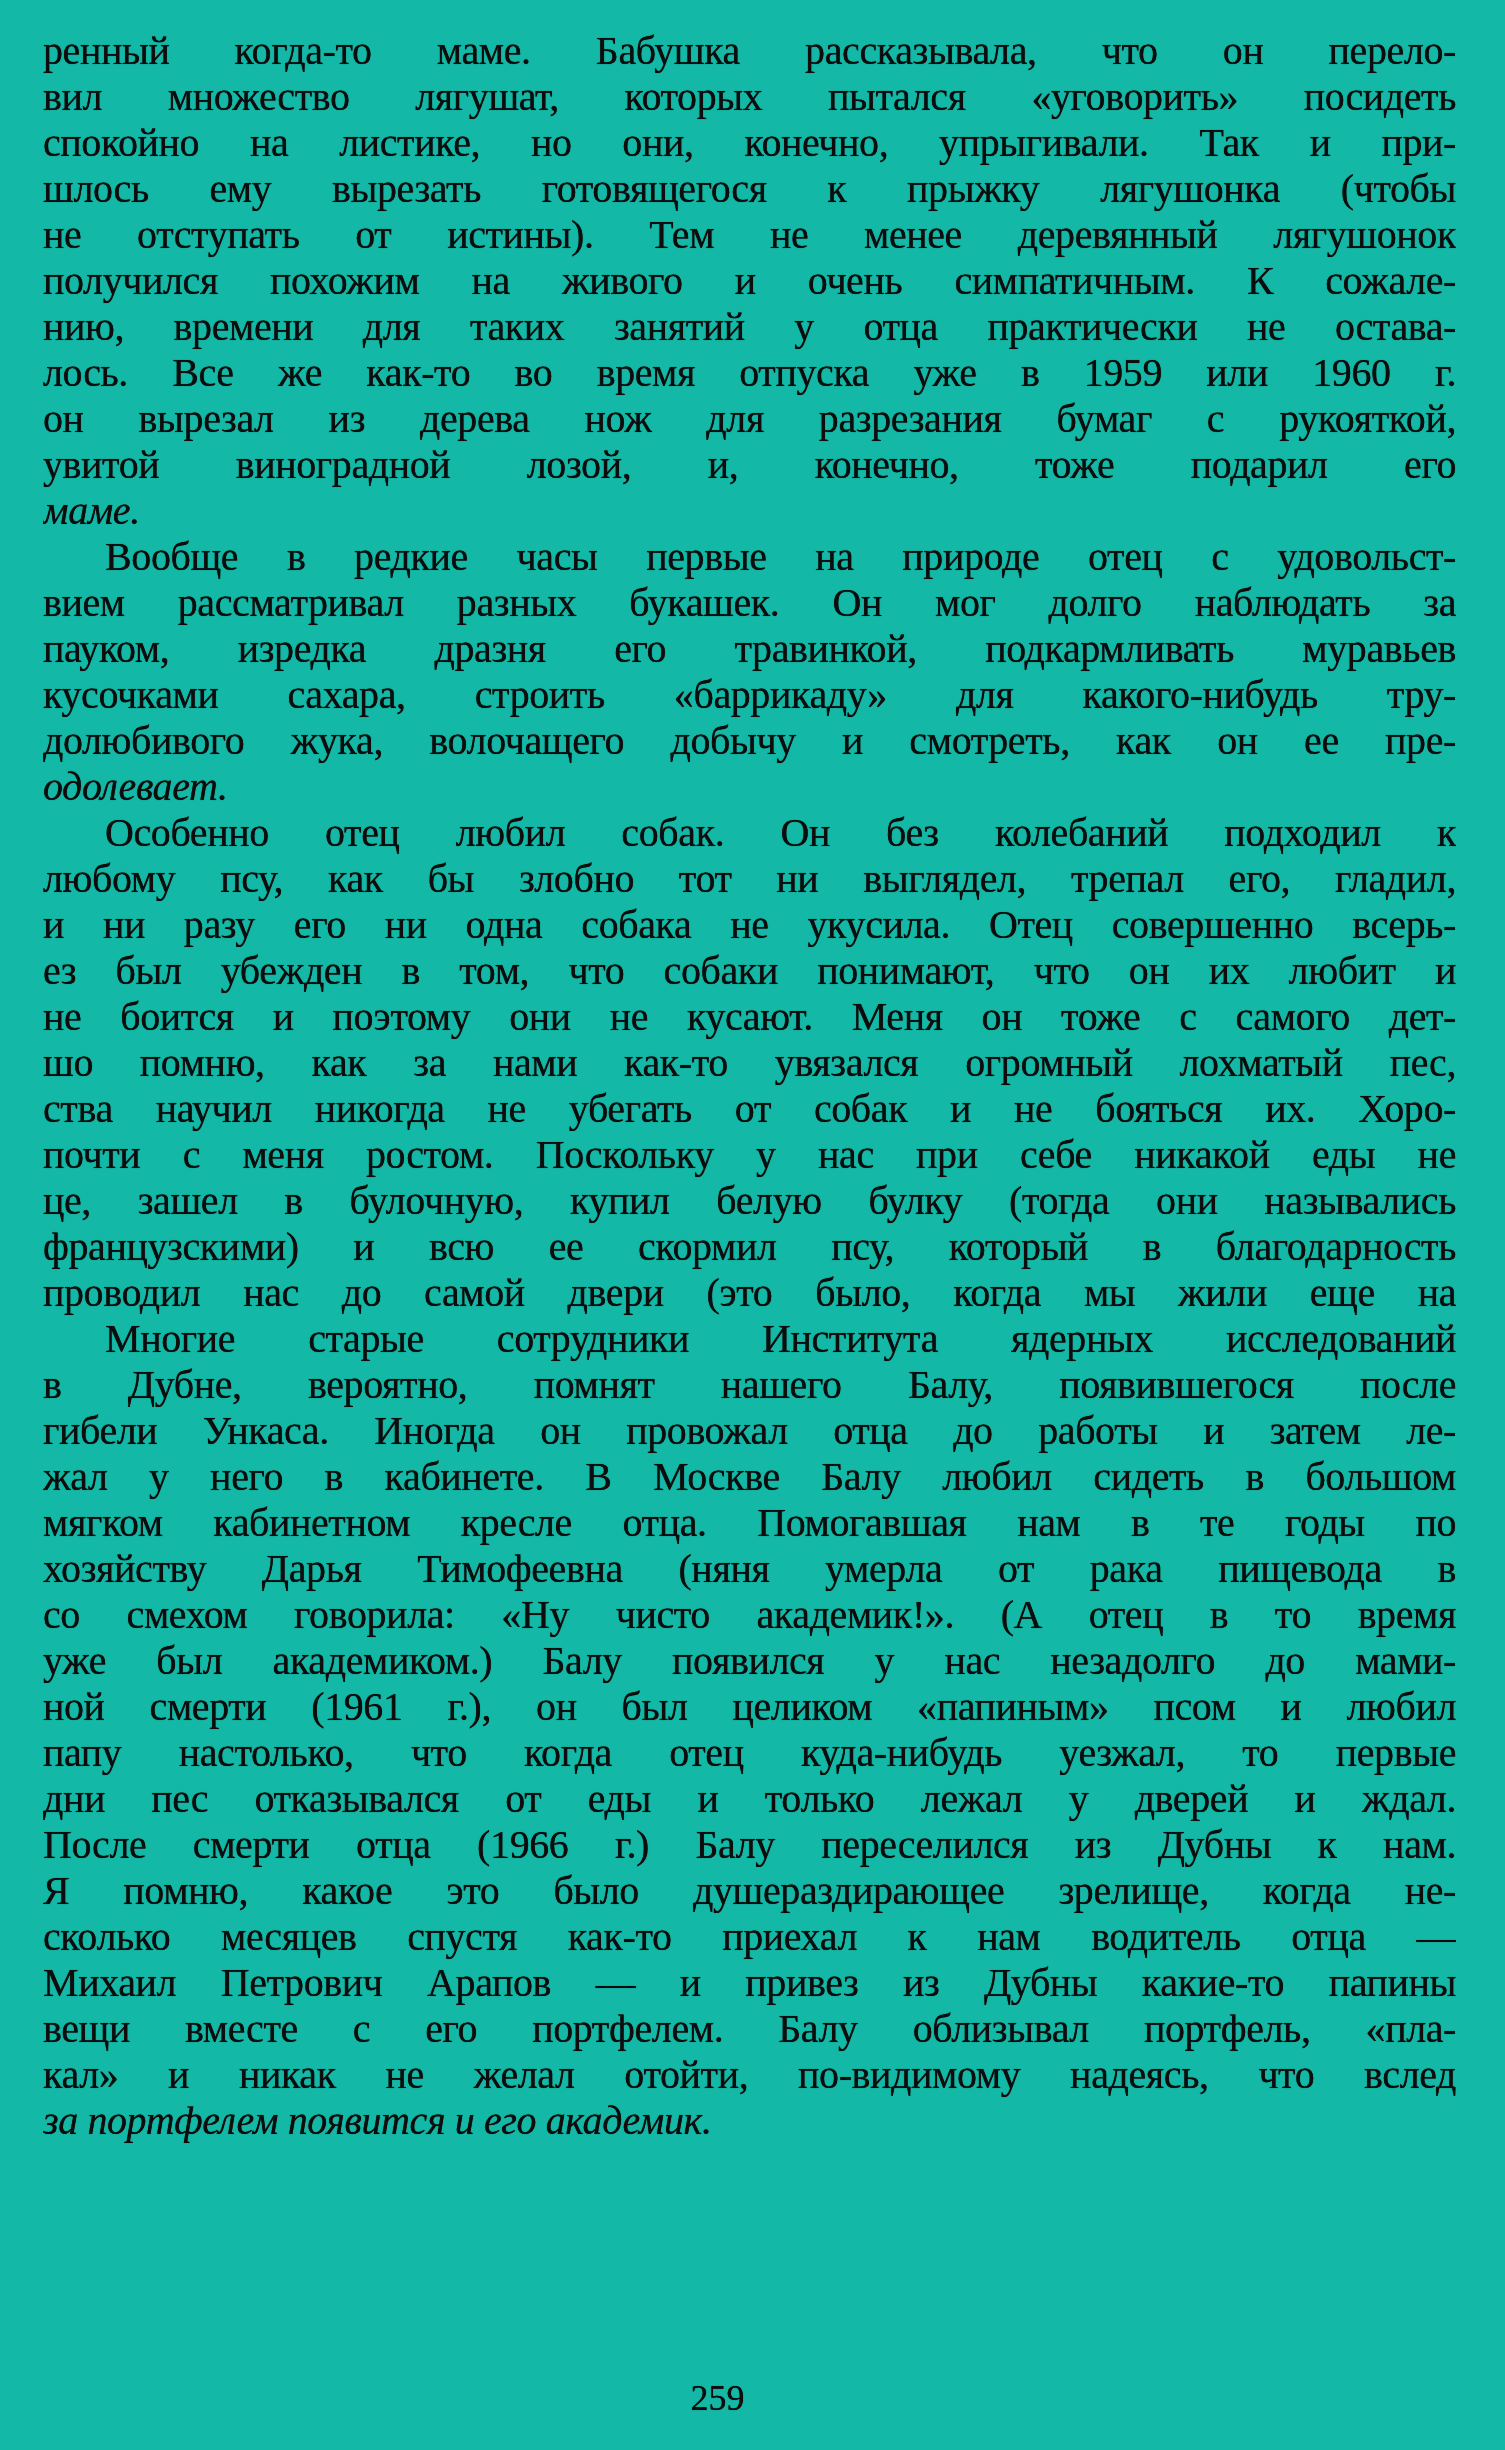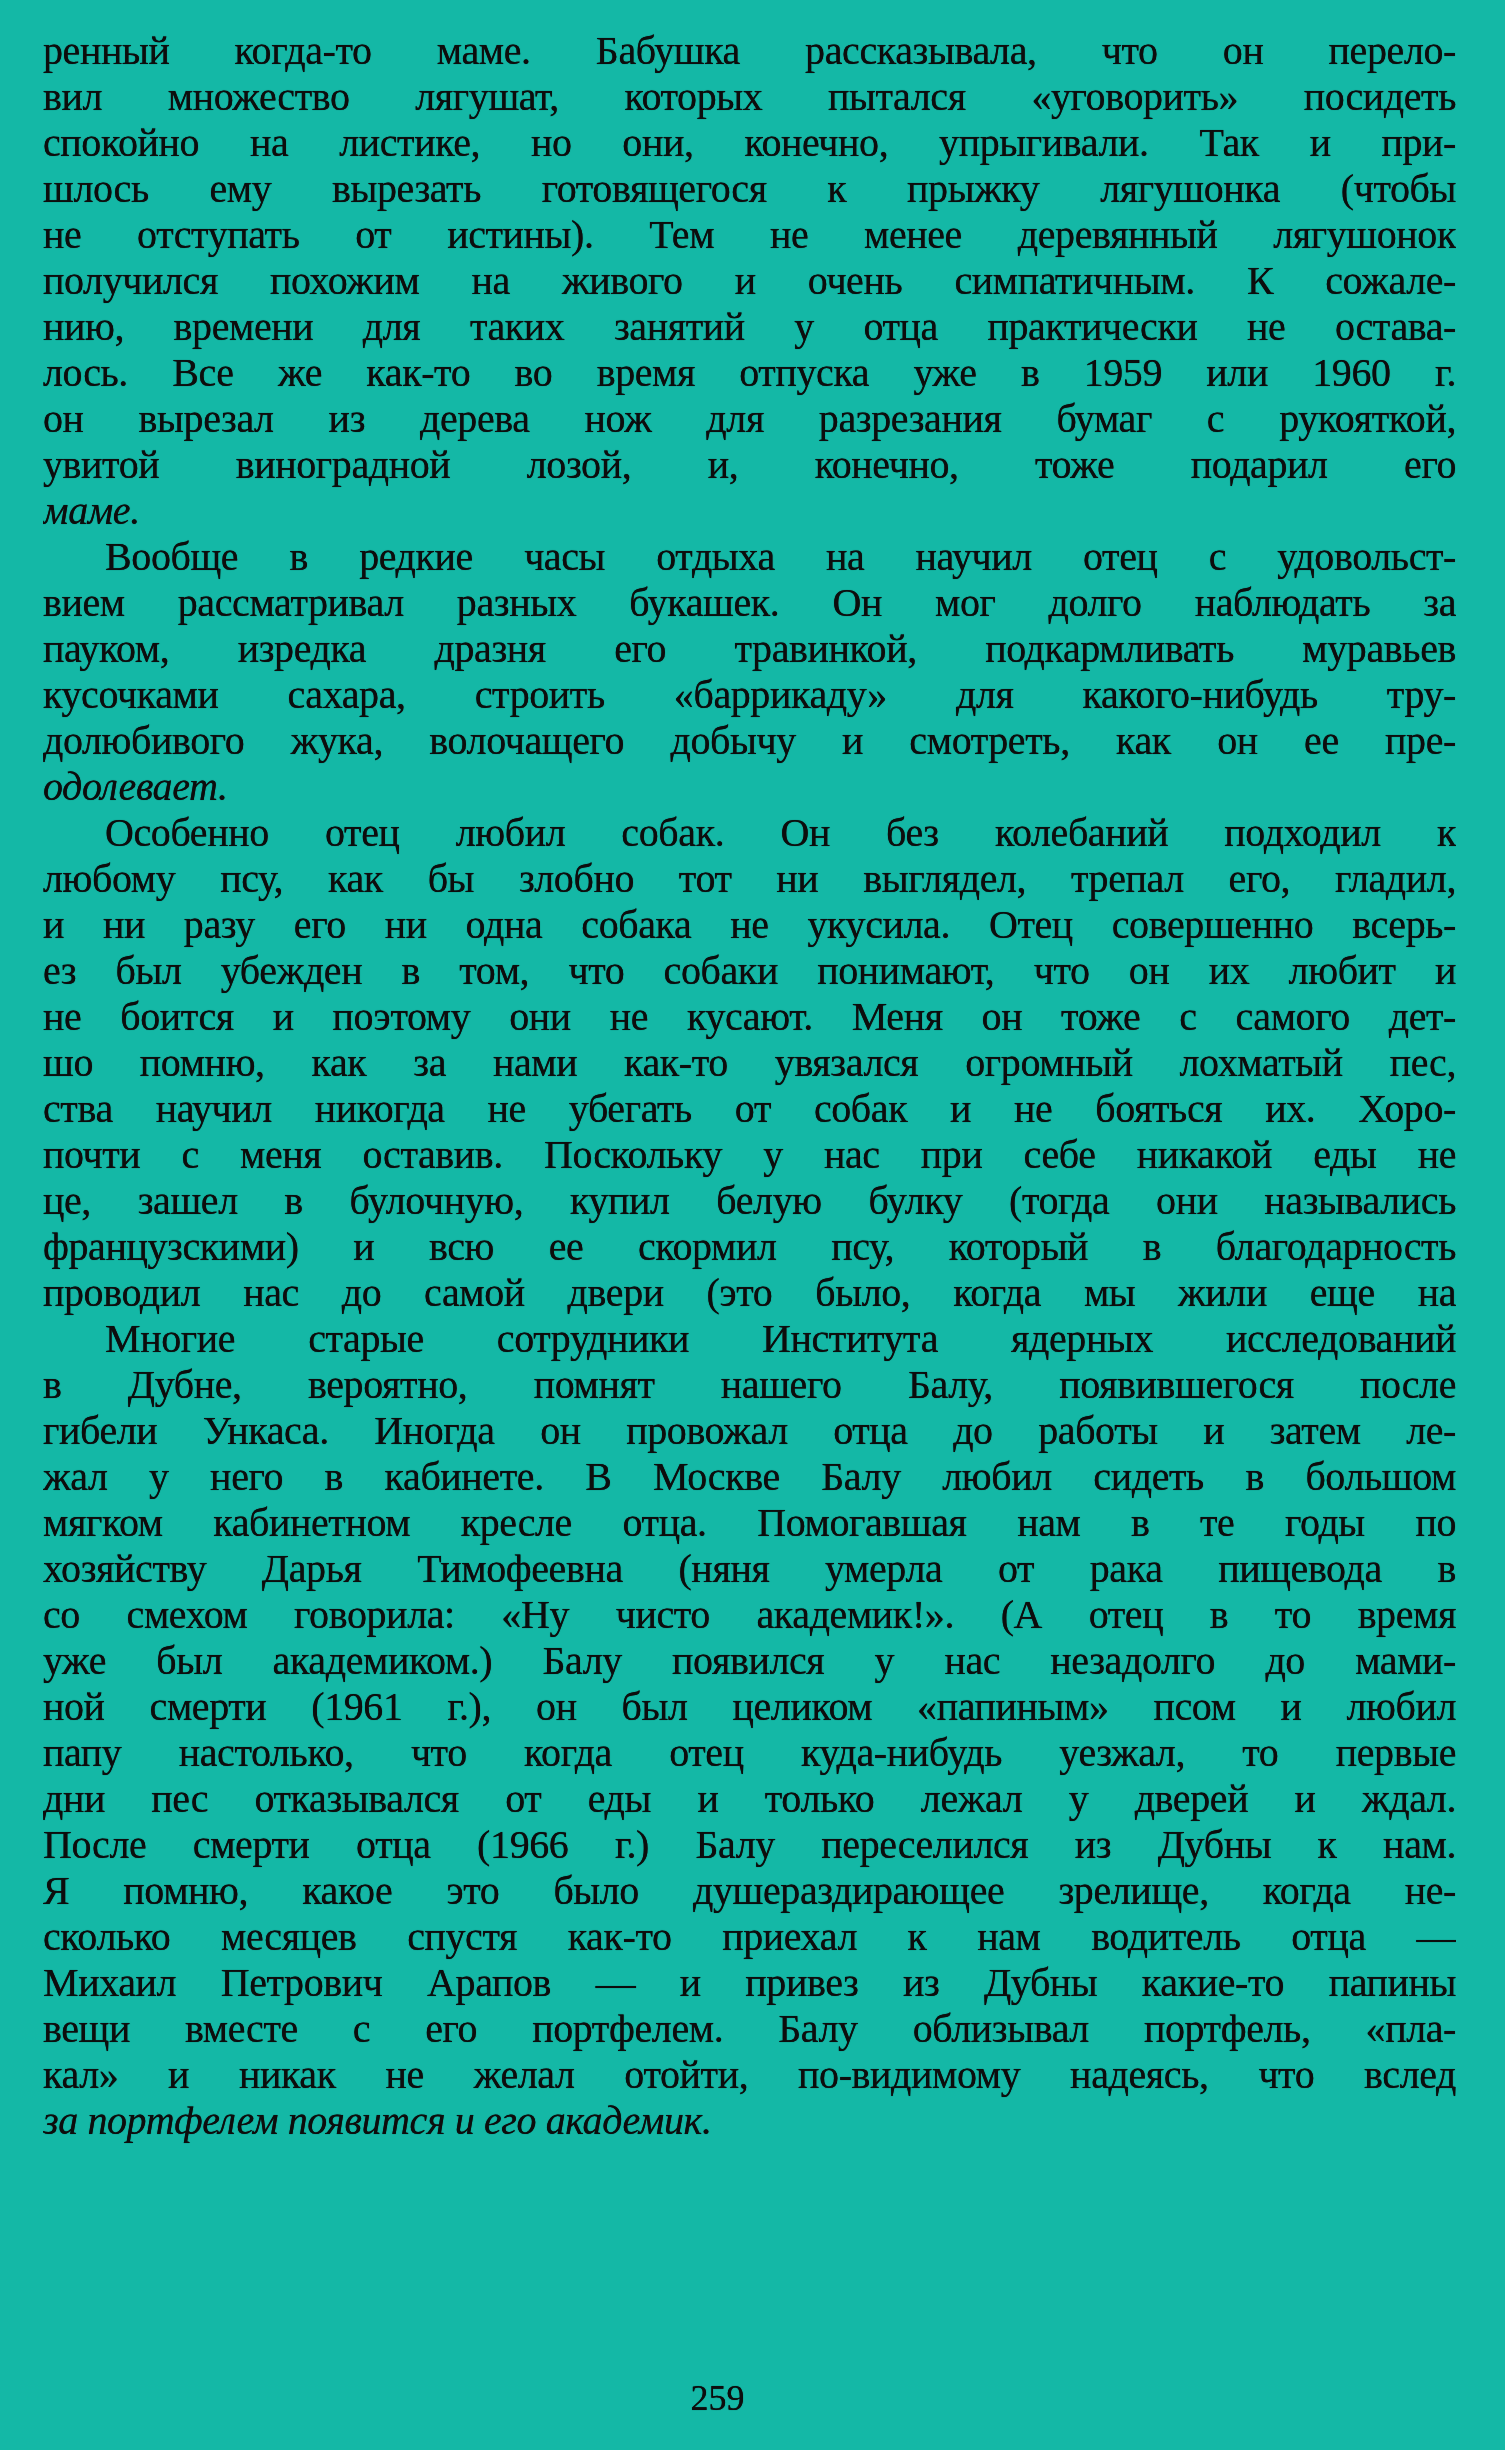--- a/index.html
+++ b/index.html
@@ -67,34 +67,34 @@
       <div class="line">вил множество лягушат, которых пытался «уговорить» посидеть</div>
       <div class="line">спокойно на листике, но они, конечно, упрыгивали. Так и при-</div>
       <div class="line">шлось ему вырезать готовящегося к прыжку лягушонка (чтобы</div>
       <div class="line">не отступать от истины). Тем не менее деревянный лягушонок</div>
       <div class="line">получился похожим на живого и очень симпатичным. К сожале-</div>
       <div class="line">нию, времени для таких занятий у отца практически не остава-</div>
       <div class="line">лось. Все же как-то во время отпуска уже в 1959 или 1960 г.</div>
       <div class="line">он вырезал из дерева нож для разрезания бумаг с рукояткой,</div>
       <div class="line">увитой виноградной лозой, и, конечно, тоже подарил его</div>
       <div class="line last">маме.</div>
-      <div class="line indent">Вообще в редкие часы отдыха на научил отец с удовольст-</div>
+      <div class="line indent">Вообще в редкие часы первые на природе отец с удовольст-</div>
       <div class="line">вием рассматривал разных букашек. Он мог долго наблюдать за</div>
       <div class="line">пауком, изредка дразня его травинкой, подкармливать муравьев</div>
       <div class="line">кусочками сахара, строить «баррикаду» для какого-нибудь тру-</div>
       <div class="line">долюбивого жука, волочащего добычу и смотреть, как он ее пре-</div>
       <div class="line last">одолевает.</div>
       <div class="line indent">Особенно отец любил собак. Он без колебаний подходил к</div>
       <div class="line">любому псу, как бы злобно тот ни выглядел, трепал его, гладил,</div>
       <div class="line">и ни разу его ни одна собака не укусила. Отец совершенно всерь-</div>
       <div class="line">ез был убежден в том, что собаки понимают, что он их любит и</div>
       <div class="line">не боится и поэтому они не кусают. Меня он тоже с самого дет-</div>
       <div class="line">шо помню, как за нами как-то увязался огромный лохматый пес,</div>
       <div class="line">ства научил никогда не убегать от собак и не бояться их. Хоро-</div>
-      <div class="line">почти с меня оставив. Поскольку у нас при себе никакой еды не</div>
+      <div class="line">почти с меня ростом. Поскольку у нас при себе никакой еды не</div>
       <div class="line">це, зашел в булочную, купил белую булку (тогда они назывались</div>
       <div class="line">французскими) и всю ее скормил псу, который в благодарность</div>
       <div class="line">проводил нас до самой двери (это было, когда мы жили еще на</div>
       <div class="line indent">Многие старые сотрудники Института ядерных исследований</div>
       <div class="line">в Дубне, вероятно, помнят нашего Балу, появившегося после</div>
       <div class="line">гибели Ункаса. Иногда он провожал отца до работы и затем ле-</div>
       <div class="line">жал у него в кабинете. В Москве Балу любил сидеть в большом</div>
       <div class="line">мягком кабинетном кресле отца. Помогавшая нам в те годы по</div>
       <div class="line">хозяйству Дарья Тимофеевна (няня умерла от рака пищевода в</div>
       <div class="line">со смехом говорила: «Ну чисто академик!». (А отец в то время</div>

